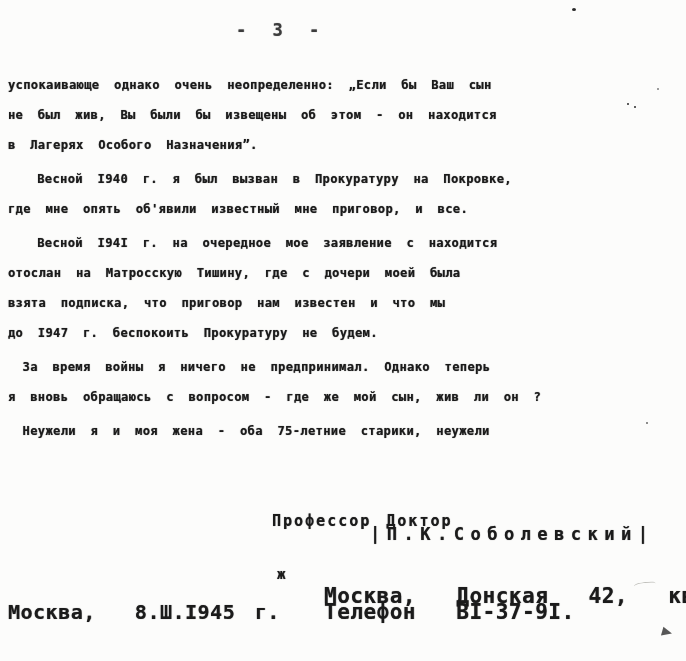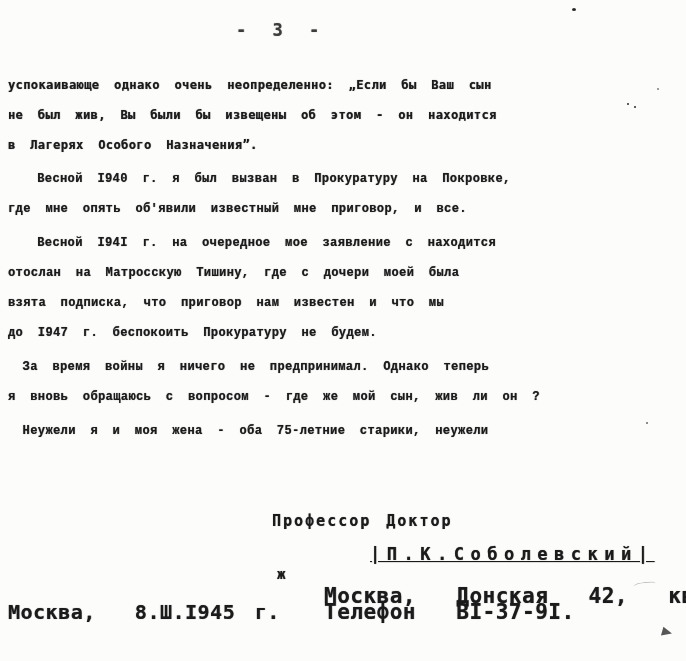--- a/index.html
+++ b/index.html
@@ -23,29 +23,29 @@
   .page-number{
     position:absolute;top:20px;left:236px;
     font-size:17px;word-spacing:14px;letter-spacing:1px;
     opacity:.85;
   }
   .body-text{
     position:absolute;top:70px;left:8px;right:8px;
     font-size:12px;line-height:30px;
     word-spacing:7px;letter-spacing:.4px;
   }
-  .para + .para{margin-top:4px;font-family:Liberation Mono, monospace;}
+  .para + .para{margin-top:4px;}
   .tline{white-space:pre;}
   .sig-title{
     position:absolute;top:512px;left:272px;
     font-size:15px;letter-spacing:2px;word-spacing:4px;
   }
   .sig-name{
-    position:absolute;top:544px;left:370px;
-    font-size:17px;letter-spacing:6.5px;white-space:pre;text-decoration:underline;
+    position:absolute;top:524px;left:370px;
+    font-size:17px;letter-spacing:6.5px;white-space:pre;
   }
   .sig-mark{
     position:absolute;top:566px;left:277px;
     font-size:14px;
   }
   .footer-date{
     position:absolute;top:600px;left:8px;
     font-size:20px;word-spacing:7px;letter-spacing:.5px;white-space:pre;
   }
   .footer-address{

